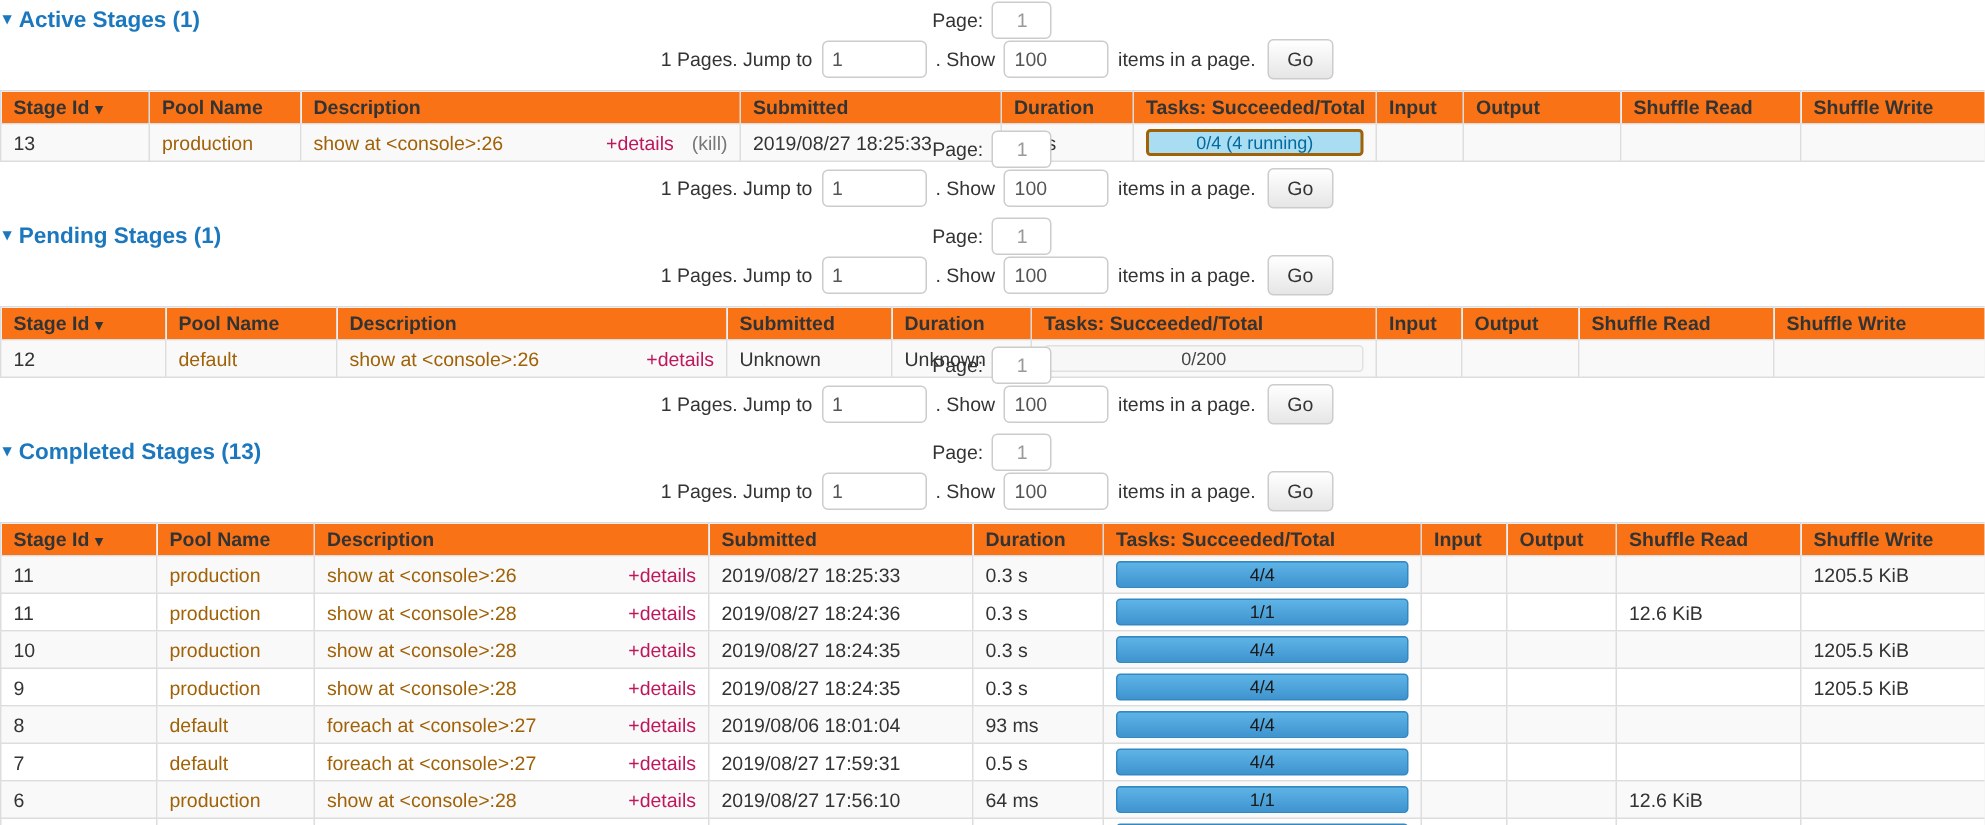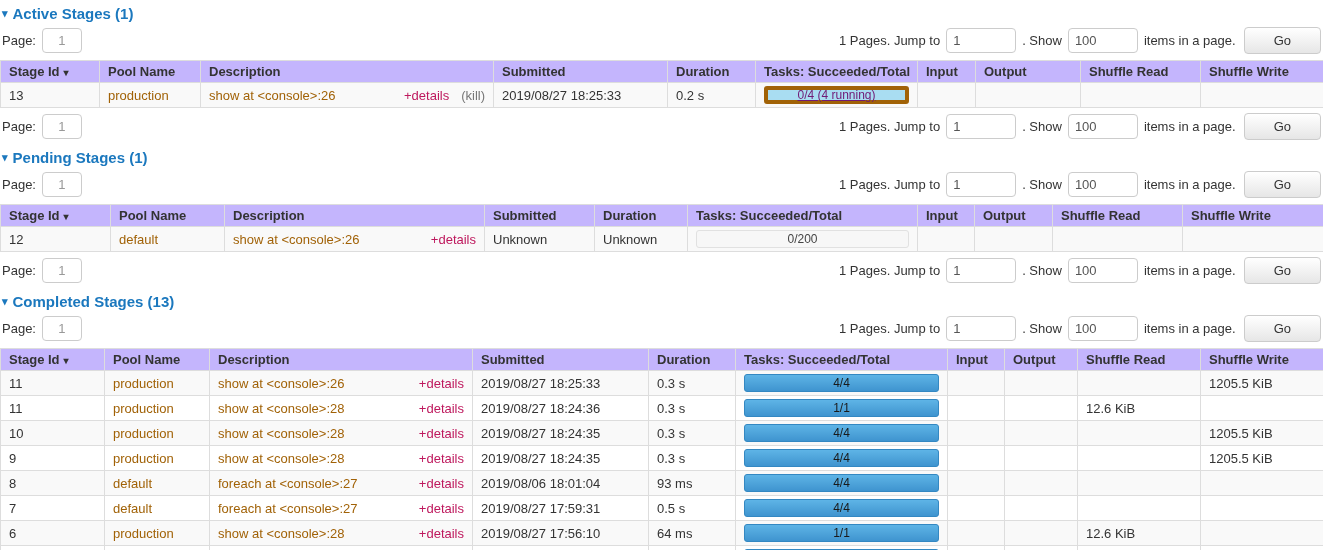--- a/index.html
+++ b/index.html
@@ -12,54 +12,54 @@
   #app { width: 1323px; }
 
   .section-title {
     color: #1b78be; font-weight: bold; font-size: 15px;
     margin: 5px 0 0 2px; display: flex; align-items: center; gap: 5px;
     cursor: pointer;
   }
   .section-title .arrow { font-size: 11px; line-height: 1; }
 
   .pagerow {
-    display: flex; justify-content: space-between; align-items: center;
-    padding: 5px 2px 5px 2px; height: 36px;
+    display: flex; justify-content: flex-end; align-items: center;
+    padding: 5px 2px 5px 2px; height: 36px; flex-direction: column;
   }
   .pageleft, .pageright { display: flex; align-items: center; }
   .pageleft span { margin-right: 6px; }
   .pageright span { margin: 0 6px; white-space: nowrap; }
   input.page-num {
     width: 40px; height: 25px; border: 1px solid #ccc; border-radius: 4px;
     text-align: center; color: #999; font-size: 13px;
     font-family: "Liberation Sans", sans-serif;
   }
   input.jump, input.show {
     width: 70px; height: 25px; border: 1px solid #ccc; border-radius: 4px;
     padding: 0 6px; color: #555; font-size: 13px;
     font-family: "Liberation Sans", sans-serif;
   }
   button.go {
-    height: 27px; padding: 0 29px; margin-left: 2px;
+    height: 27px; padding: 0 12px; margin-left: 2px;
     border: 1px solid #ccc; border-radius: 4px;
     background: linear-gradient(#ffffff, #e6e6e6);
     color: #333; font-size: 13px; cursor: pointer;
     font-family: "Liberation Sans", sans-serif;
   }
 
   table.stage-table {
     width: 1323px; border-collapse: collapse; table-layout: fixed;
     margin: 2px 0 0 0;
   }
   table.stage-table th, table.stage-table td {
     border: 1px solid #dddddd; padding: 3px 8px;
     text-align: left; font-size: 13px; height: 22px;
     white-space: nowrap; overflow: hidden;
   }
-  table.stage-table th { font-weight: bold; background: #c4b5fd; }
+  table.stage-table th { font-weight: bold; background: #f97316; }
   table.stage-table tbody tr:nth-child(odd) { background: #f9f9f9; }
   table.stage-table tbody tr:nth-child(even) { background: #ffffff; }
   .sort-arrow { font-size: 10px; margin-left: 4px; color: #333; }
 
   a.blue-link { color: #a16207; text-decoration: none; cursor: pointer; }
   .desc-cell-inner { display: flex; align-items: flex-start; }
   .desc-spacer { flex: 1; }
   .details-toggle { color: #be185d; margin-left: 8px; cursor: pointer; }
   .kill-link { color: #777; margin-left: 12px; cursor: pointer; }
 
@@ -67,21 +67,21 @@
   .bar {
     height: 18px; border-radius: 3px;
     display: flex; align-items: center; justify-content: center;
     font-size: 12px; line-height: 1;
   }
   .bar.done {
     background: linear-gradient(#5eb4e6, #3f94cf);
     border: 1px solid #3488c2; color: #1a1a1a; text-align: center;
   }
   .bar.running {
-    background: #a9ddf2; border: 4px solid #a16207; color: #701a75; text-decoration: underline;
+    background: #a9ddf2; border: 2px solid #a16207; color: #0369a1;
   }
   .bar.pending {
     background: #f7f7f7; border: 1px solid #e1e1e1; color: #444;
   }
 </style>
 </head>
 <body>
 
 <div id="app">
     <div class="section-title">

